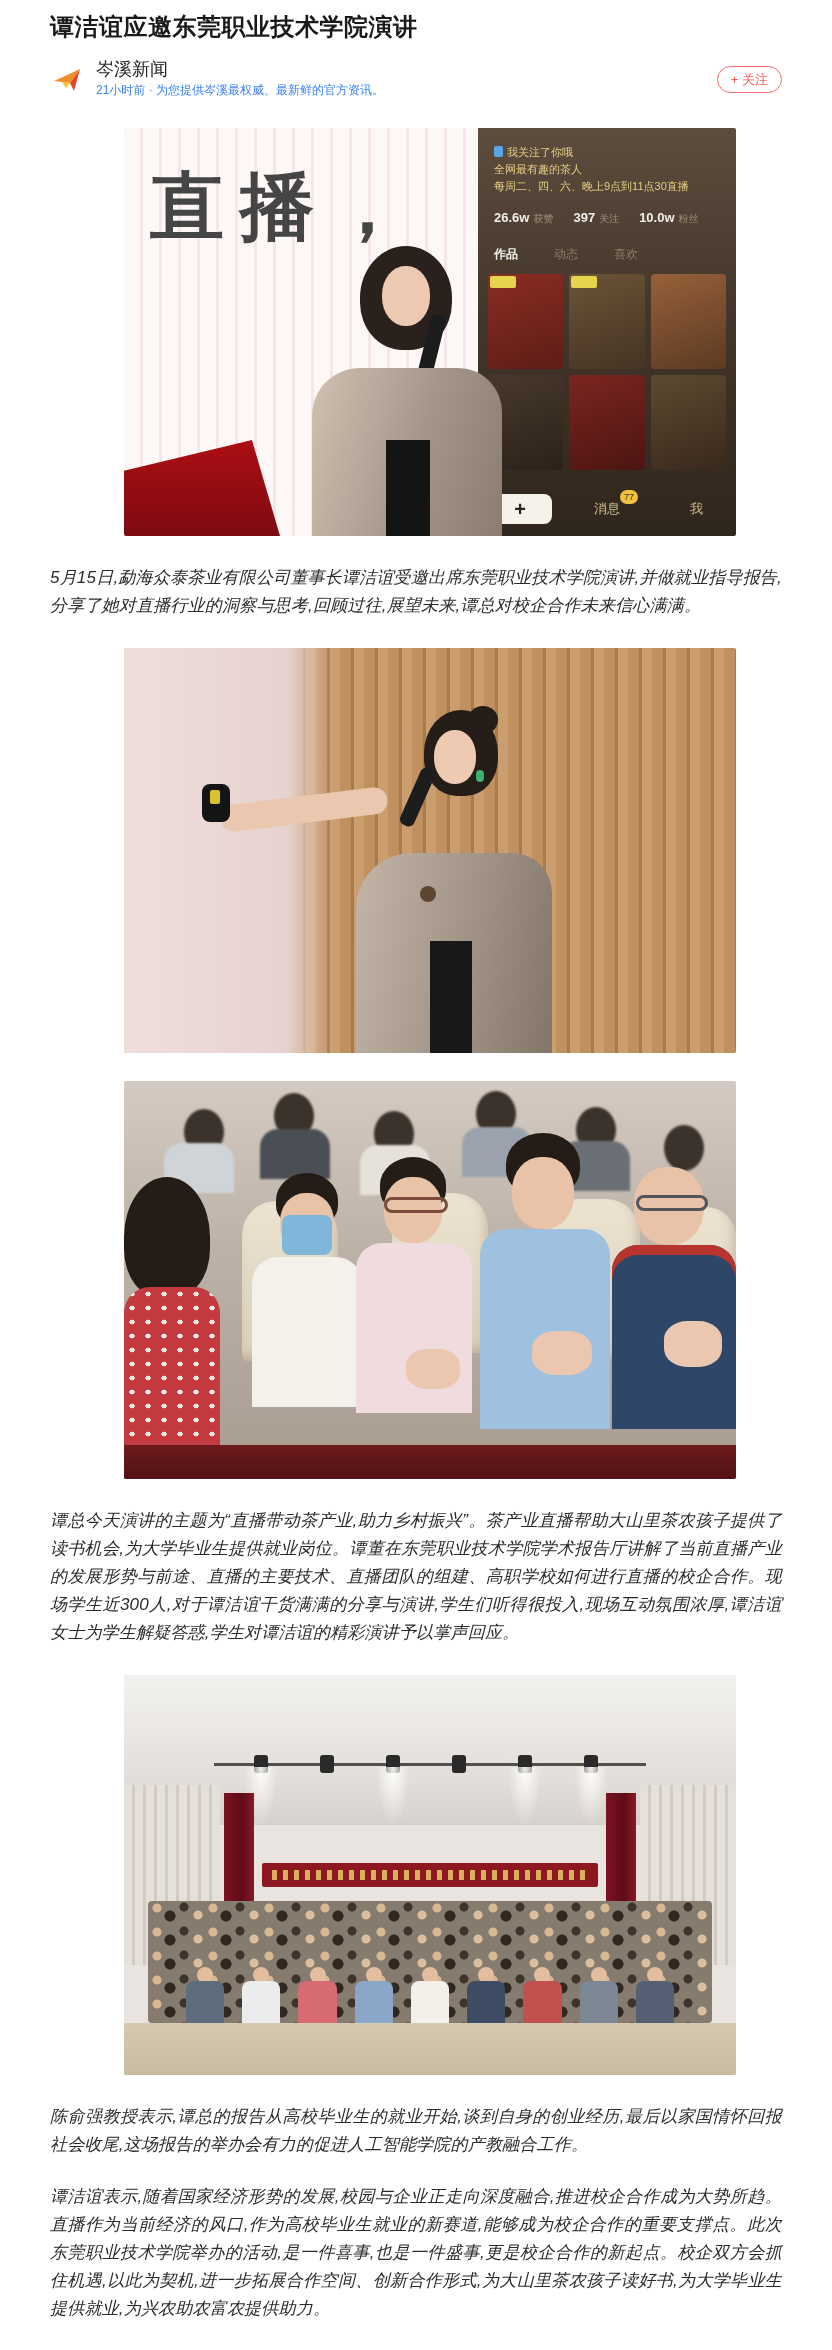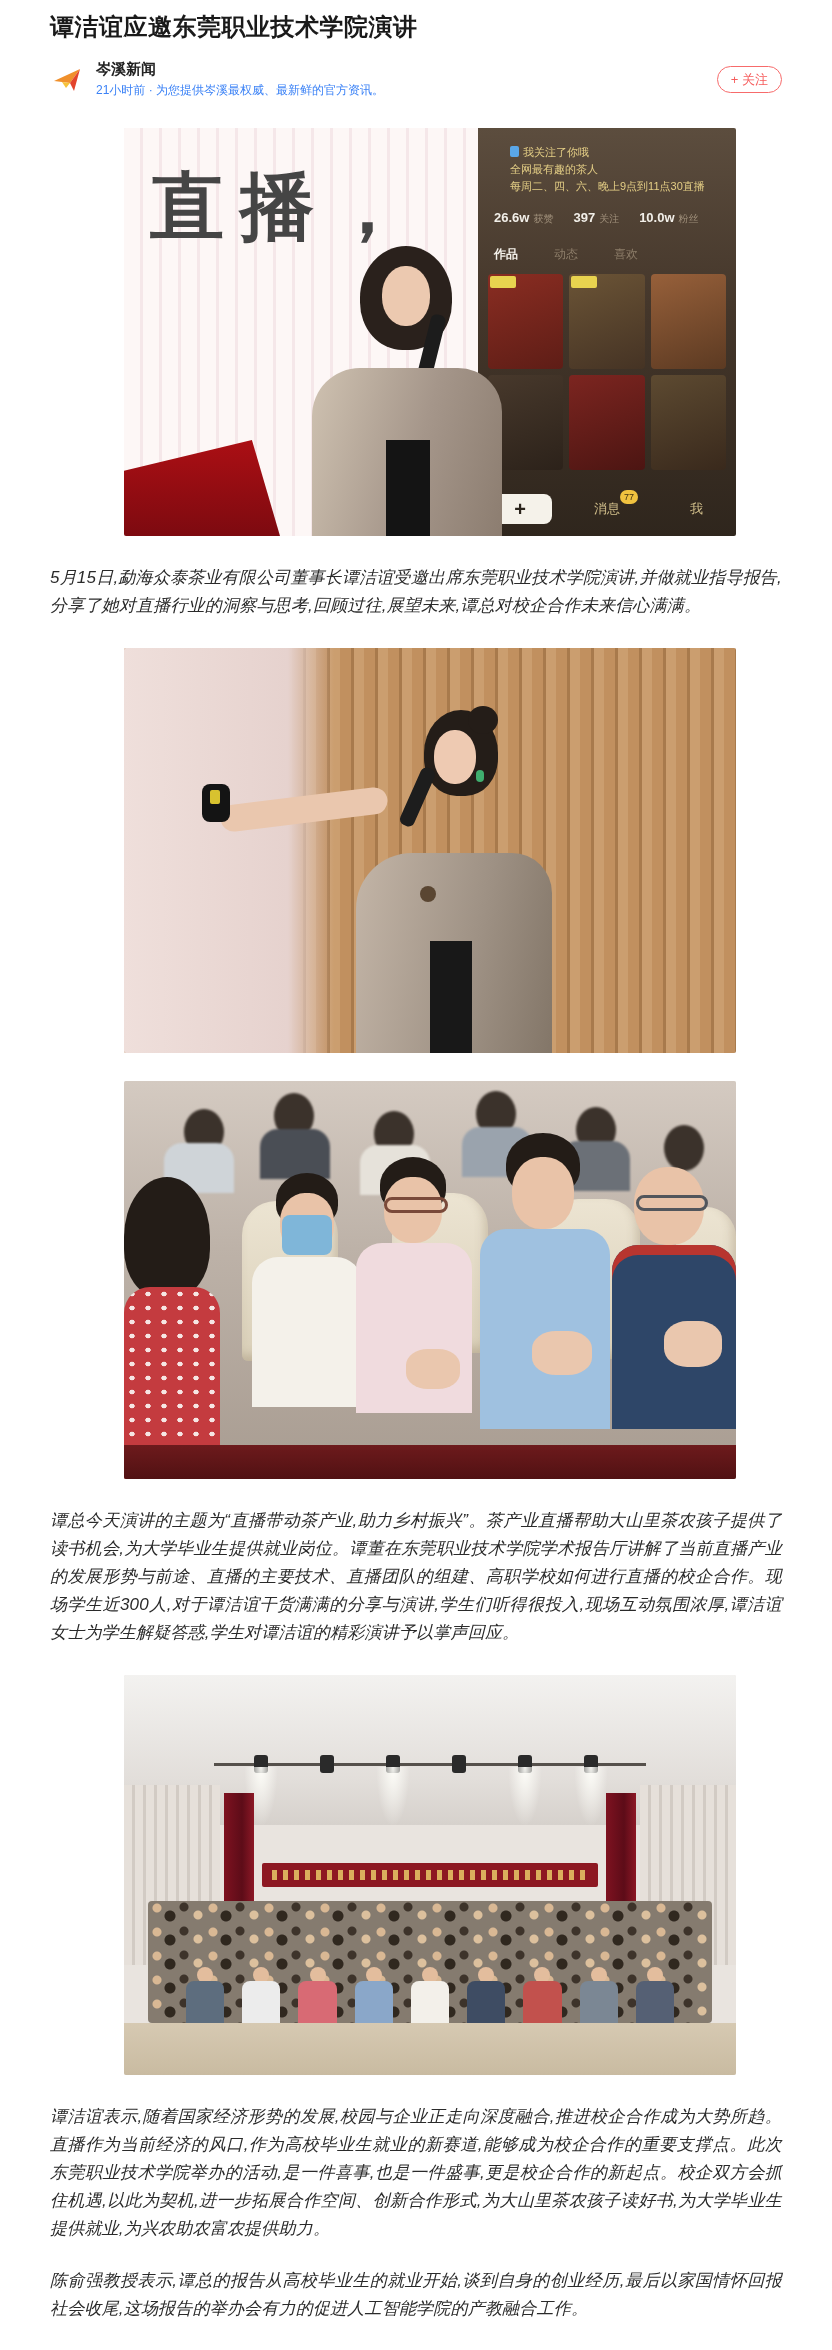--- a/index.html
+++ b/index.html
@@ -10,21 +10,21 @@
   }
   .wrap{padding:0 50px;}
   
   h1.title{
     margin:10px 0 14px;font-size:24px;line-height:34px;
     font-weight:700;color:#1a1a1a;letter-spacing:.5px;
   }
   .src-row{display:flex;align-items:center;height:42px;}
   .src-logo{width:36px;height:36px;flex:0 0 36px;margin-right:10px;}
   .src-txt{display:flex;flex-direction:column;justify-content:center;}
-  .src-name{font-size:15px;font-weight:700;color:#222;line-height:18px;}
+  .src-name{font-size:18px;font-weight:400;color:#222;line-height:18px;}
   .src-meta{font-size:12px;color:#3b82f6;line-height:16px;margin-top:4px;}
   .follow-btn{
     margin-left:auto;background:#fff;border:1px solid #f76b6b;color:#f65c5c;
     font-size:13px;line-height:13px;padding:6px 13px;border-radius:15px;cursor:pointer;
     font-family:inherit;
   }
   
   p.para{
     font-size:17px;line-height:28px;margin:24px 0;color:#2a2a2a;
     text-align:justify;letter-spacing:.2px;font-style:italic;
@@ -34,21 +34,21 @@
     border-radius:2px;background:#e9e4df;}
   .abs{position:absolute;}
   
   .p1{height:408px;}
   .p1-screen{inset:0;background:
       repeating-linear-gradient(90deg,#fdf7f6 0 16px,#f5e7e9 16px 19px),#fbf4f3;}
   .p1-big{left:26px;top:28px;font-size:74px;line-height:102px;font-weight:700;
       color:#454545;letter-spacing:16px;white-space:pre;}
   .p1-phone{top:0;right:0;width:258px;height:100%;
       background:linear-gradient(180deg,#5c4d3e 0%,#44362a 45%,#2f261d 100%);}
-  .p1-profile{top:16px;left:32px;color:#e5cf86;font-size:11px;line-height:17px;}
+  .p1-profile{top:16px;left:16px;color:#e5cf86;font-size:11px;line-height:17px;}
   .p1-profile .ic{display:inline-block;width:9px;height:11px;background:#5aa7e8;
       border-radius:2px;margin-right:4px;vertical-align:-1px;}
   .p1-stats{top:80px;left:16px;display:flex;gap:20px;}
   .p1-stats b{color:#f2efe9;font-size:13px;font-weight:700;}
   .p1-stats i{color:#9f8f7a;font-size:10px;font-style:normal;margin-left:4px;}
   .p1-tabs{top:118px;left:16px;right:12px;display:flex;gap:36px;font-size:12px;color:#8d7d69;}
   .p1-tabs .on{color:#f4f1ea;font-weight:700;}
   .p1-grid{top:146px;left:10px;right:10px;height:196px;display:grid;
       grid-template-columns:1fr 1fr 1fr;grid-template-rows:1fr 1fr;gap:6px;}
   .p1-grid div{border-radius:4px;}
@@ -328,16 +328,16 @@
           <span class="b" style="background:#7b8794"></span>
         </div>
       <div class="p4-person">
           <span class="h"></span>
           <span class="b" style="background:#556074"></span>
         </div>
     </div>
     <div class="abs p4-floor"></div>
   </figure>
 
+  <p class="para">陈俞强教授表示,谭总的报告从高校毕业生的就业开始,谈到自身的创业经历,最后以家国情怀回报社会收尾,这场报告的举办会有力的促进人工智能学院的产教融合工作。</p>
   <p class="para">谭洁谊表示,随着国家经济形势的发展,校园与企业正走向深度融合,推进校企合作成为大势所趋。直播作为当前经济的风口,作为高校毕业生就业的新赛道,能够成为校企合作的重要支撑点。此次东莞职业技术学院举办的活动,是一件喜事,也是一件盛事,更是校企合作的新起点。校企双方会抓住机遇,以此为契机,进一步拓展合作空间、创新合作形式,为大山里茶农孩子读好书,为大学毕业生提供就业,为兴农助农富农提供助力。</p>
-  <p class="para">陈俞强教授表示,谭总的报告从高校毕业生的就业开始,谈到自身的创业经历,最后以家国情怀回报社会收尾,这场报告的举办会有力的促进人工智能学院的产教融合工作。</p>
 
 </div>
 
 </body></html>

